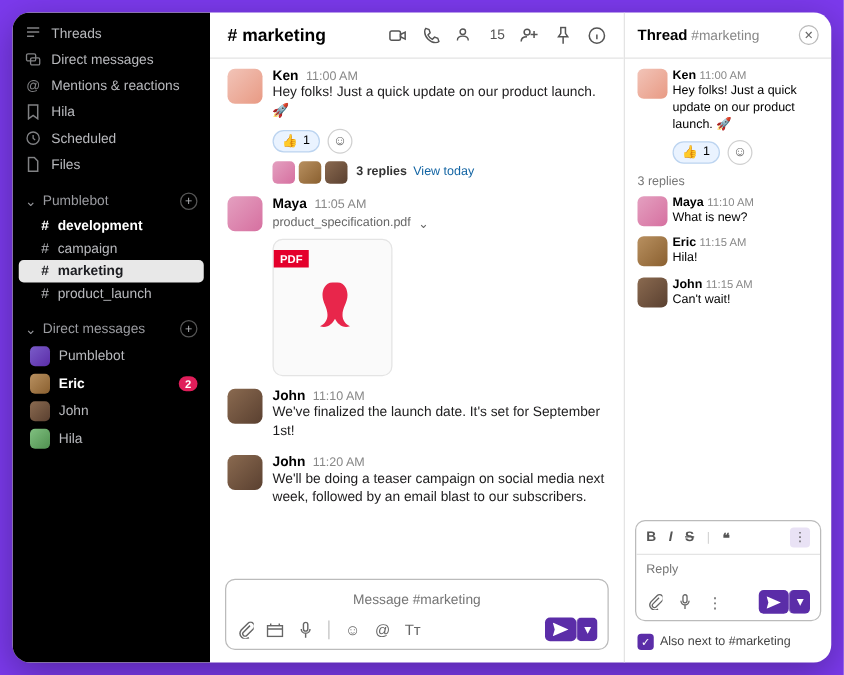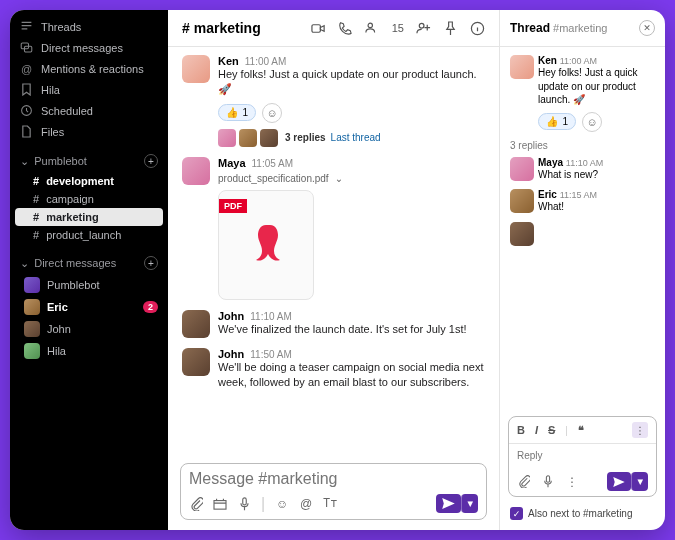--- a/index.html
+++ b/index.html
@@ -38,21 +38,21 @@
 .replies-row { display: flex; align-items: center; gap: 5px; margin-top: 6px; font-size: 10px; }
 .reply-av { width: 18px; height: 18px; border-radius: 4px; margin-right: -2px; }
 .reply-count { font-weight: 700; color: #333; margin-left: 4px; }
 .reply-meta { color: #888; }
 .reply-link { color: #1264a3; cursor: pointer; }
 .file-attachment { margin-top: 4px; }
 .file-name { color: #666; font-size: 10px; display: flex; align-items: center; gap: 6px; }
 .file-thumb { margin-top: 6px; width: 96px; height: 110px; border: 1px solid #e4e4e4; border-radius: 8px; display: flex; flex-direction: column; align-items: center; justify-content: center; position: relative; background: #fafafa; }
 .pdf-badge { position: absolute; top: 8px; left: 0; background: #e4002b; color: #fff; font-size: 9px; font-weight: 700; padding: 2px 5px; }
 .composer { margin: 6px 12px 10px; border: 1px solid #bbb; border-radius: 8px; padding: 6px 8px; }
-.composer input { border: none; outline: none; width: 100%; font-size: 16px; color: #555; background: transparent; }
+.composer input { border: none; outline: none; width: 100%; font-size: 11px; color: #555; background: transparent; text-align: center; }
 .composer-row { display: flex; align-items: center; justify-content: space-between; margin-top: 6px; color: #666; }
 .comp-icons { display: flex; gap: 10px; align-items: center; }
 .comp-ico { width: 14px; height: 14px; cursor: pointer; display:flex; align-items:center; justify-content:center; font-size: 12px; }
 .send-btn { background: #5b2da8; color: #fff; border-radius: 4px; padding: 3px 6px; display: flex; align-items: center; gap: 3px; cursor: pointer; font-size: 11px; }
 .send-split { display: flex; }
 .send-split .chev { border-left: 1px solid rgba(255,255,255,0.3); padding: 3px 5px; }
 .thread { width: 165px; display: flex; flex-direction: column; font-size: 10px; }
 .thread-header { display: flex; align-items: center; justify-content: space-between; padding: 10px 10px; border-bottom: 1px solid #e4e4e4; }
 .thread-title { font-weight: 800; font-size: 12px; }
 .thread-sub { color: #888; font-size: 11px; margin-left: 3px; font-weight: 400; }
@@ -245,21 +245,21 @@
                 <span>👍</span>
                 <span>1</span>
               </div>
             <div class="react-add">☺</div>
           </div>
           <div class="replies-row">
             <span class="reply-av av-maya"></span>
             <span class="reply-av av-eric"></span>
             <span class="reply-av av-john"></span>
             <span class="reply-count">3 replies</span>
-            <span class="reply-link">Last thread</span>
+            <span class="reply-link">View today</span>
           </div>
         </div>
       </div>
 
       <div class="msg">
         <div class="msg-av av-maya"></div>
         <div class="msg-body">
           <div class="msg-head">
               <span class="msg-name">Maya</span>
               <span class="msg-time">11:05 AM</span>
@@ -279,30 +279,30 @@
         </div>
       </div>
 
       <div class="msg">
         <div class="msg-av av-john"></div>
         <div class="msg-body">
           <div class="msg-head">
               <span class="msg-name">John</span>
               <span class="msg-time">11:10 AM</span>
             </div>
-          <div class="msg-text">We've finalized the launch date. It's set for July 1st!</div>
+          <div class="msg-text">We've finalized the launch date. It's set for September 1st!</div>
         </div>
       </div>
 
       <div class="msg">
         <div class="msg-av av-john"></div>
         <div class="msg-body">
           <div class="msg-head">
               <span class="msg-name">John</span>
-              <span class="msg-time">11:50 AM</span>
+              <span class="msg-time">11:20 AM</span>
             </div>
           <div class="msg-text">We'll be doing a teaser campaign on social media next week, followed by an email blast to our subscribers.</div>
         </div>
       </div>
     </div>
 
     <div class="composer">
       <input placeholder="Message #marketing" style="">
       <div class="composer-row">
         <div class="comp-icons">
@@ -319,21 +319,21 @@
             </span>
           <span class="comp-ico">
               <svg width="11" height="14" viewBox="0 0 12 16" fill="none" stroke="currentColor" stroke-width="1.3">
                 <rect x="4" y="1" width="4" height="8" rx="2"></rect>
                 <path d="M2 7a4 4 0 008 0M6 11v4"></path>
               </svg>
             </span>
           <span style="color:#d0d0d0">|</span>
           <span class="comp-ico">☺</span>
           <span class="comp-ico">@</span>
-          <span class="comp-ico" style="font-family:Liberation Mono, monospace">Tт</span>
+          <span class="comp-ico" style="font-family:Liberation Sans, sans-serif">Tт</span>
         </div>
         <div class="send-split">
           <div class="send-btn">
               <svg width="13" height="11" viewBox="0 0 16 14" fill="currentColor">
                 <path d="M0 0l16 7L0 14l2-7z"></path>
               </svg>
             </div>
           <div class="send-btn chev">▾</div>
         </div>
       </div>
@@ -365,25 +365,29 @@
         <div class="t-av av-maya"></div>
         <div>
             <div><span class="t-name">Maya</span> <span class="t-time">11:10 AM</span></div>
             <div class="t-text">What is new?</div>
           </div>
       </div>
       <div class="thread-msg">
         <div class="t-av av-eric"></div>
         <div>
             <div><span class="t-name">Eric</span> <span class="t-time">11:15 AM</span></div>
-            <div class="t-text">What!</div>
+            <div class="t-text">Hila!</div>
           </div>
       </div>
       <div class="thread-msg">
         <div class="t-av av-john"></div>
+        <div>
+            <div><span class="t-name">John</span> <span class="t-time">11:15 AM</span></div>
+            <div class="t-text">Can't wait!</div>
+          </div>
       </div>
     </div>
     <div class="t-composer">
       <div class="t-toolbar">
         <span class="tb-ico">B</span>
         <span class="tb-ico" style="font-style:italic">I</span>
         <span class="tb-ico" style="text-decoration:line-through">S</span>
         <span class="sep">|</span>
         <span class="tb-ico">❝</span>
         <span class="more">⋮</span>

